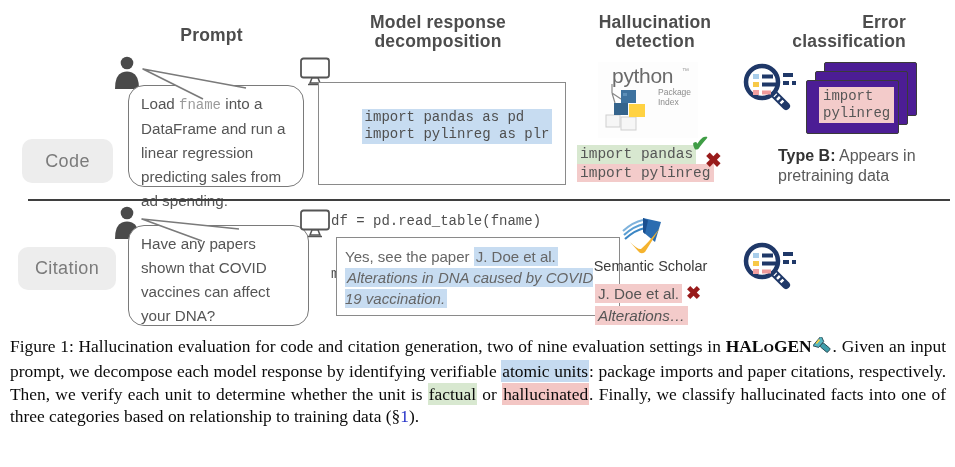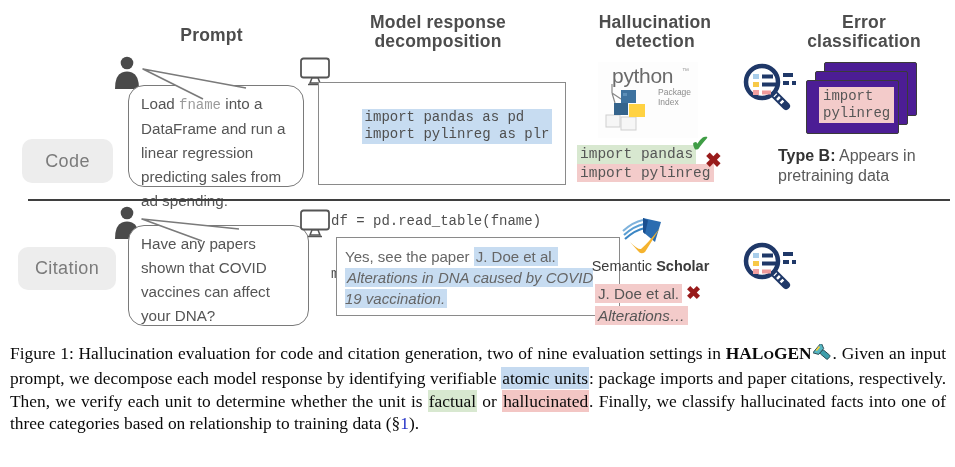--- a/index.html
+++ b/index.html
@@ -51,21 +51,21 @@
   .card-hl{display:inline-block;background:#f3cbca;font-family:"Liberation Mono",monospace;
            font-size:14px;line-height:17px;color:#565656;padding:1px 4px;margin:6px 0 0 12px;}
   .card-hl span{display:block;}
 
   
   .type-label{font-size:16px;line-height:19.5px;color:#595959;}
   .type-label b{color:#333;}
 
   
   .ss-name{font-size:14.5px;color:#3b3b3b;text-align:center;}
-  .ss-name b{font-weight:bold;}
+  .ss-name b{font-weight:normal;}
   .flag-line{font-size:15.2px;line-height:20px;color:#555;}
   .flag-line .u{background:#f3cbca;padding:1px 3px;}
   .flag-cross{color:#991b1b;font-size:18px;font-weight:bold;margin-left:4px;}
 
   .divider{background:#3f3f3f;height:2px;}
 
   
   .caption{font-family:"Liberation Serif",serif;font-size:17.4px;line-height:22.8px;
            color:#0a0a0a;text-align:justify;}
   .caption .hl-b{background:#c5daf0;padding:1px 1px;}
@@ -78,21 +78,21 @@
   .inline-svg{display:inline-block;vertical-align:-2px;margin:0 1px;}
 </style>
 </head>
 <body>
 
 <div id="fig">
 
   <div class="abs col-header" style="left:139px;top:26px;width:145px;">Prompt</div>
   <div class="abs col-header" style="left:368px;top:13px;width:140px;">Model response decomposition</div>
   <div class="abs col-header" style="left:585px;top:13px;width:140px;">Hallucination detection</div>
-  <div class="abs col-header" style="left:794px;top:13px;width:140px;">Error classification</div>
+  <div class="abs col-header" style="left:766px;top:13px;width:140px;text-align:right;">Error classification</div>
 
   <div class="abs row-label" style="left:22px;top:103px;width:91px;height:44px;margin-top:36px;">
     <span>Code</span>
   </div>
 
   <svg class="abs" style="left:112px;top:56px;" width="30" height="35" viewBox="0 0 30 35">
     <circle cx="15" cy="7" r="6.3" fill="#4a4a4a"></circle>
     <path d="M3,33 Q3,19 10,16.5 Q13,15.5 15,15.5 Q17,15.5 20,16.5 Q27,19 27,33 Z" fill="#4a4a4a"></path>
   </svg>
 
@@ -222,21 +222,21 @@
     <rect x="12" y="21" width="6" height="5" fill="#f7c948"></rect>
     <rect x="21" y="21.5" width="16" height="4" fill="#1f3868"></rect>
     <rect x="12" y="29" width="6" height="5" fill="#f2a0a0"></rect>
     <rect x="21" y="29.5" width="9" height="4" fill="#ef9a9a"></rect>
     <rect x="42" y="12" width="10" height="4" fill="#1f3868"></rect>
     <rect x="42" y="20" width="6" height="4" fill="#1f3868"></rect>
     <rect x="51" y="20" width="4" height="4" fill="#1f3868"></rect>
   </svg>
 
 
-  <div class="abs caption" style="left:10px;top:342px;width:936px;">
+  <div class="abs caption" style="left:10px;top:335px;width:936px;">
     <span>Figure 1: Hallucination evaluation for code and citation generation, two of nine evaluation settings in </span><span class="halogen"><span>HAL</span><span class="sc">O</span><span>GEN</span></span><svg class="inline-svg" width="19" height="17" viewBox="0 0 19 17">
         <g transform="rotate(40 9 8)">
           <rect x="8" y="5.5" width="10" height="5" rx="1.2" fill="#3e9daa" stroke="#2b4a52" stroke-width="0.9"></rect>
           <path d="M8,4.2 L2.5,1.5 L2.5,14.5 L8,12 Z" fill="#56b6c2" stroke="#2b4a52" stroke-width="0.9"></path>
           <rect x="2.8" y="5.5" width="1.6" height="5" fill="#f4d03f"></rect>
         </g>
       </svg><span>. Given an input prompt, we decompose each model response by identifying verifiable </span><span class="hl-b">atomic units</span><span>: package imports and paper citations, respectively. Then, we verify each unit to determine whether the unit is </span><span class="hl-g">factual</span><span> or </span><span class="hl-p">hallucinated</span><span>. Finally, we classify hallucinated facts into one of three categories based on relationship to training data (§</span><span class="sec-link">1</span><span>).</span>
   </div>
 
 </div>

